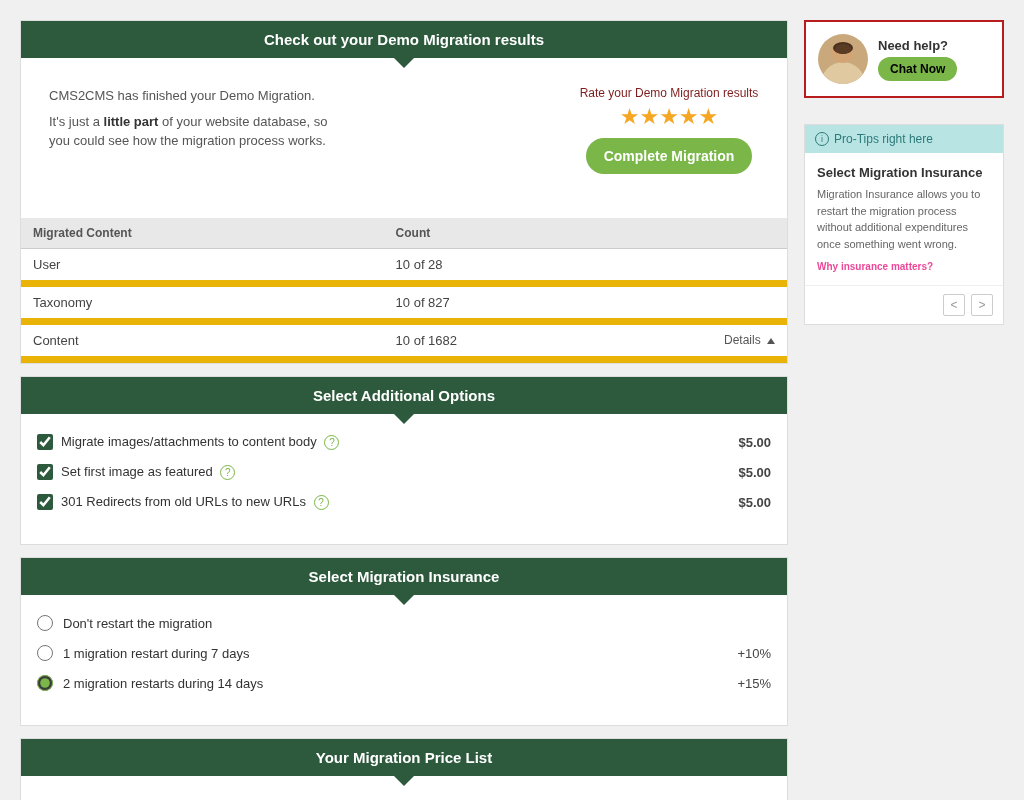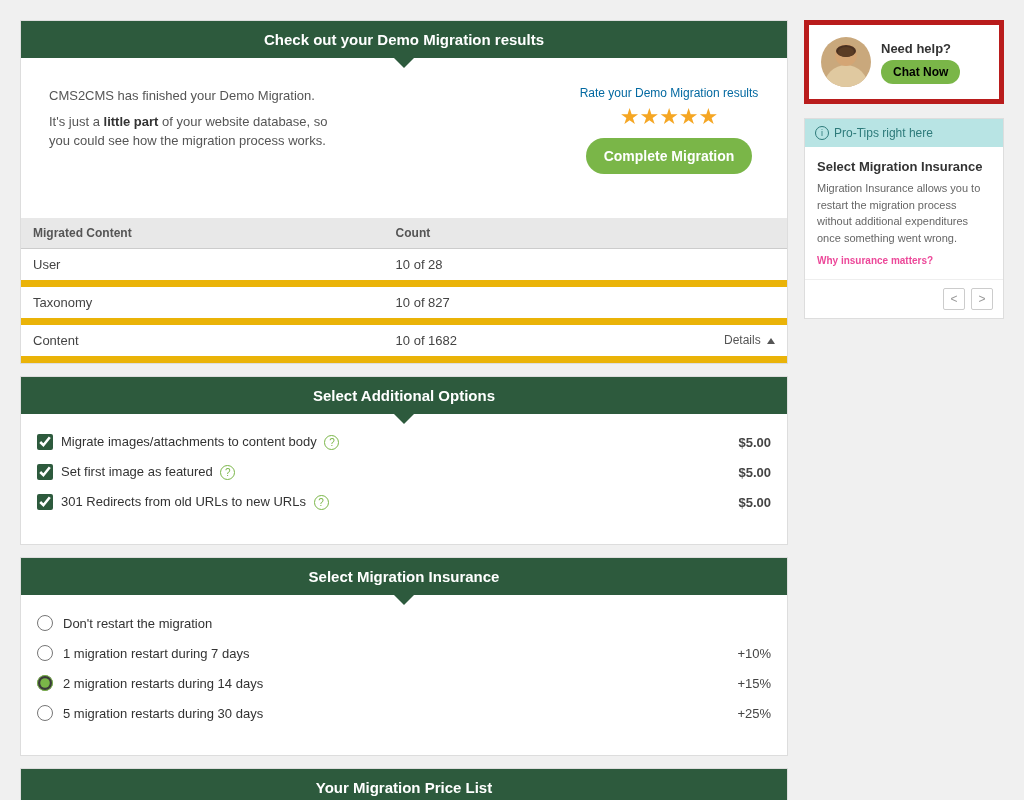--- a/index.html
+++ b/index.html
@@ -66,21 +66,21 @@
       font-style: normal;
       font-weight: bold;
       color: #333;
     }
     .demo-right {
       text-align: center;
       min-width: 180px;
     }
     .demo-right .rate-label {
       font-size: 12px;
-      color: #0369a1;
+      color: #7f1d1d;
       margin-bottom: 4px;
     }
     .stars {
       color: #f5a623;
       font-size: 22px;
       margin-bottom: 8px;
     }
     .btn-complete-migration {
       background: #7ab648;
       color: white;
@@ -214,26 +214,26 @@
       color: #444;
       gap: 40px;
     }
     
     .sidebar {
       width: 200px;
       flex-shrink: 0;
     }
     .sidebar-chat-box {
       background: white;
-      border: 5px solid #b91c1c;
+      border: 2px solid #b91c1c;
       padding: 12px;
       display: flex;
       align-items: center;
       gap: 10px;
-      margin-bottom: 14px;
+      margin-bottom: 26px;
     }
     .avatar {
       width: 50px;
       height: 50px;
       border-radius: 50%;
       background: #c9a87c;
       overflow: hidden;
       flex-shrink: 0;
     }
     .chat-right {
@@ -418,25 +418,20 @@
         <div class="radio-row">
           <input type="radio" name="insurance" style="">
           <span class="radio-label">1 migration restart during 7 days</span>
           <span class="radio-price">+10%</span>
         </div>
         <div class="radio-row">
           <input type="radio" name="insurance" checked="" style="">
           <span class="radio-label">2 migration restarts during 14 days</span>
           <span class="radio-price">+15%</span>
         </div>
-        <div class="radio-row">
-          <input type="radio" name="insurance" style="">
-          <span class="radio-label">5 migration restarts during 30 days</span>
-          <span class="radio-price">+25%</span>
-        </div>
       </div>
     </div>
 
     <div class="price-section">
       <div class="section-header">
         <span>Your Migration Price List</span>
       </div>
       <div class="price-body">
         <div class="price-row">
           <span>Entities</span>

